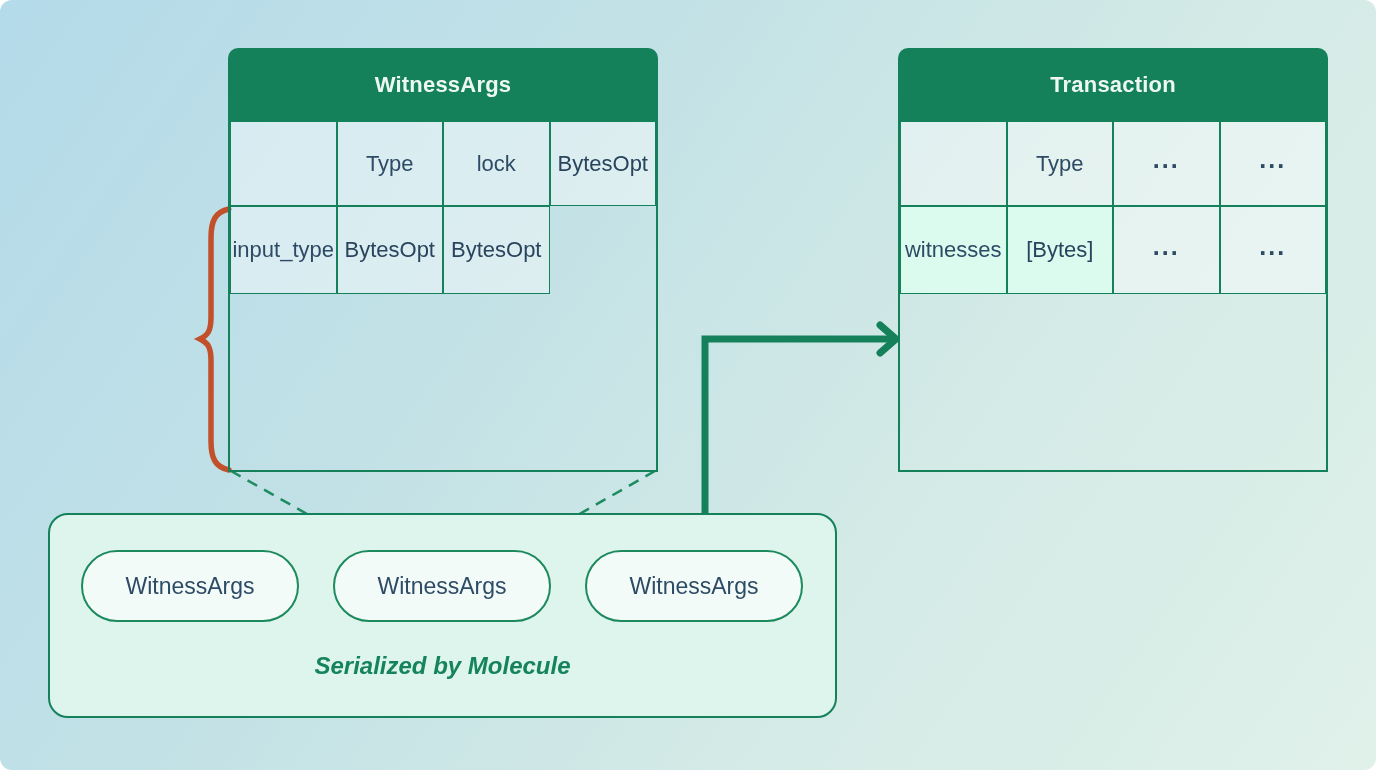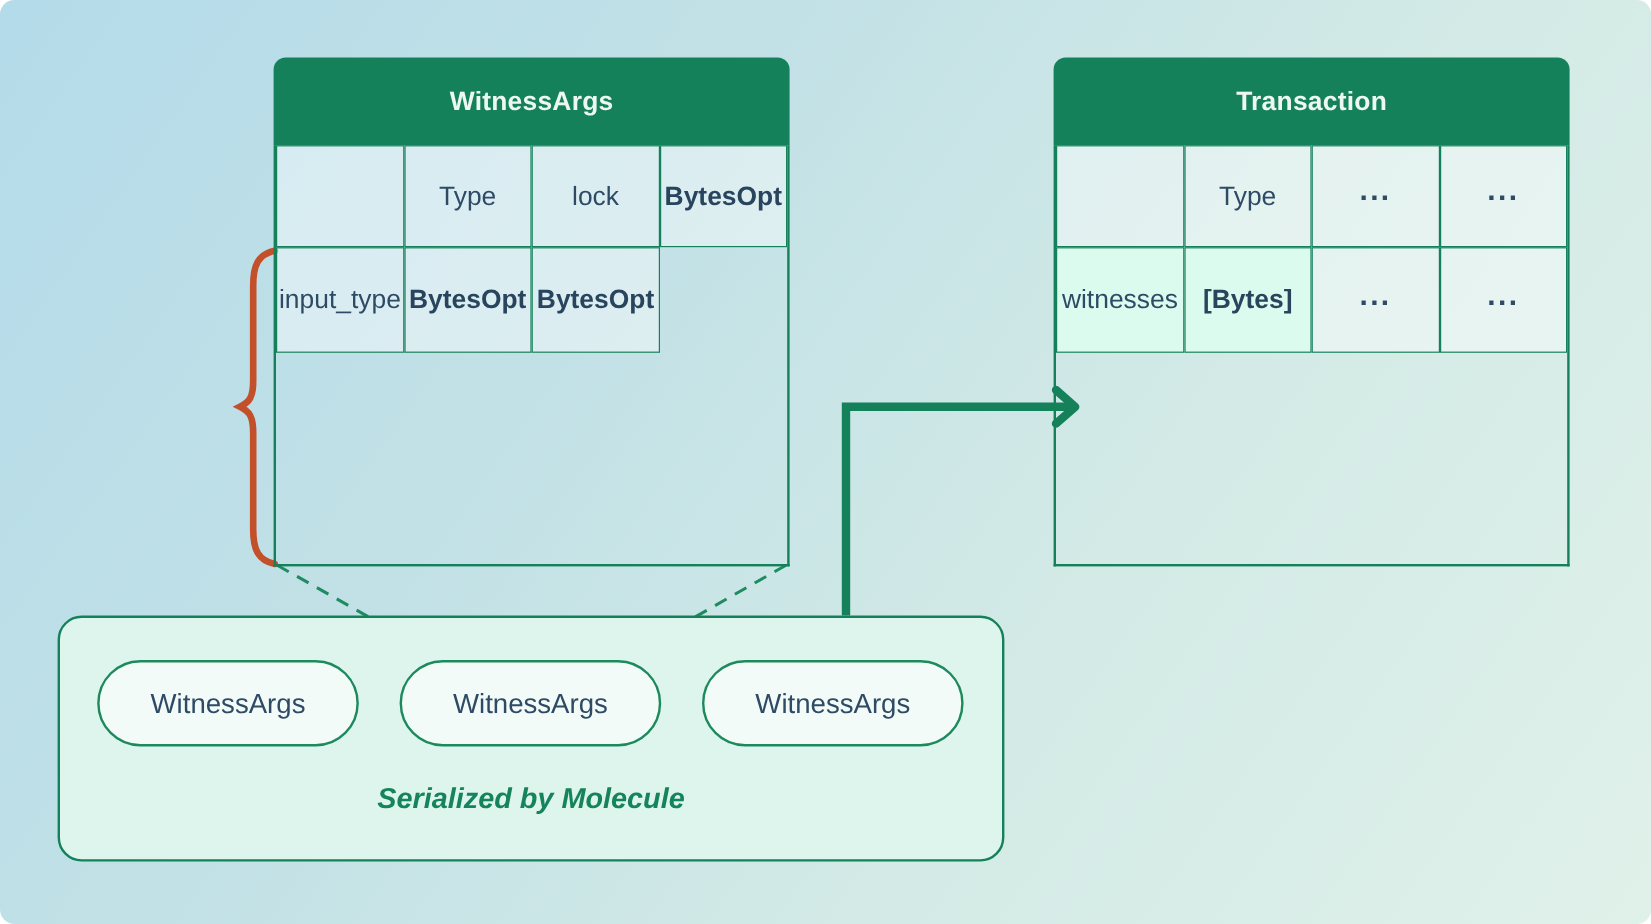--- a/index.html
+++ b/index.html
@@ -24,21 +24,21 @@
 
   
   .schema-table {
     position: absolute;
     top: 48px;
     width: 430px;
     display: flex;
     flex-direction: column;
   }
   .schema-table.left  { left: 228px; }
-  .schema-table.right { left: 878px; }
+  .schema-table.right { left: 898px; }
 
   .schema-header {
     height: 73px;
     background: #15815b;
     border-radius: 10px 10px 0 0;
     color: #eef8f3;
     font-size: 22px;
     font-weight: bold;
     display: flex;
     align-items: center;
@@ -55,21 +55,21 @@
   }
   .cell {
     border: 1px solid #15815b;
     background: rgba(255,255,255,0.42);
     display: flex;
     align-items: center;
     justify-content: center;
     font-size: 22px;
     color: #2e4b66;
   }
-  .cell.bold { font-weight: bold; color: #29455e; }
+  .cell.bold { font-weight: normal; color: #29455e; }
   .cell.hl   { background: #dcfbef; }
   .cell.dots { font-weight: bold; font-size: 25px; letter-spacing: 2px; padding-bottom: 8px; }
 
   
   .proof-label {
     position: absolute;
     left: 28px;
     top: 324px;
     width: 156px;
     text-align: right;

